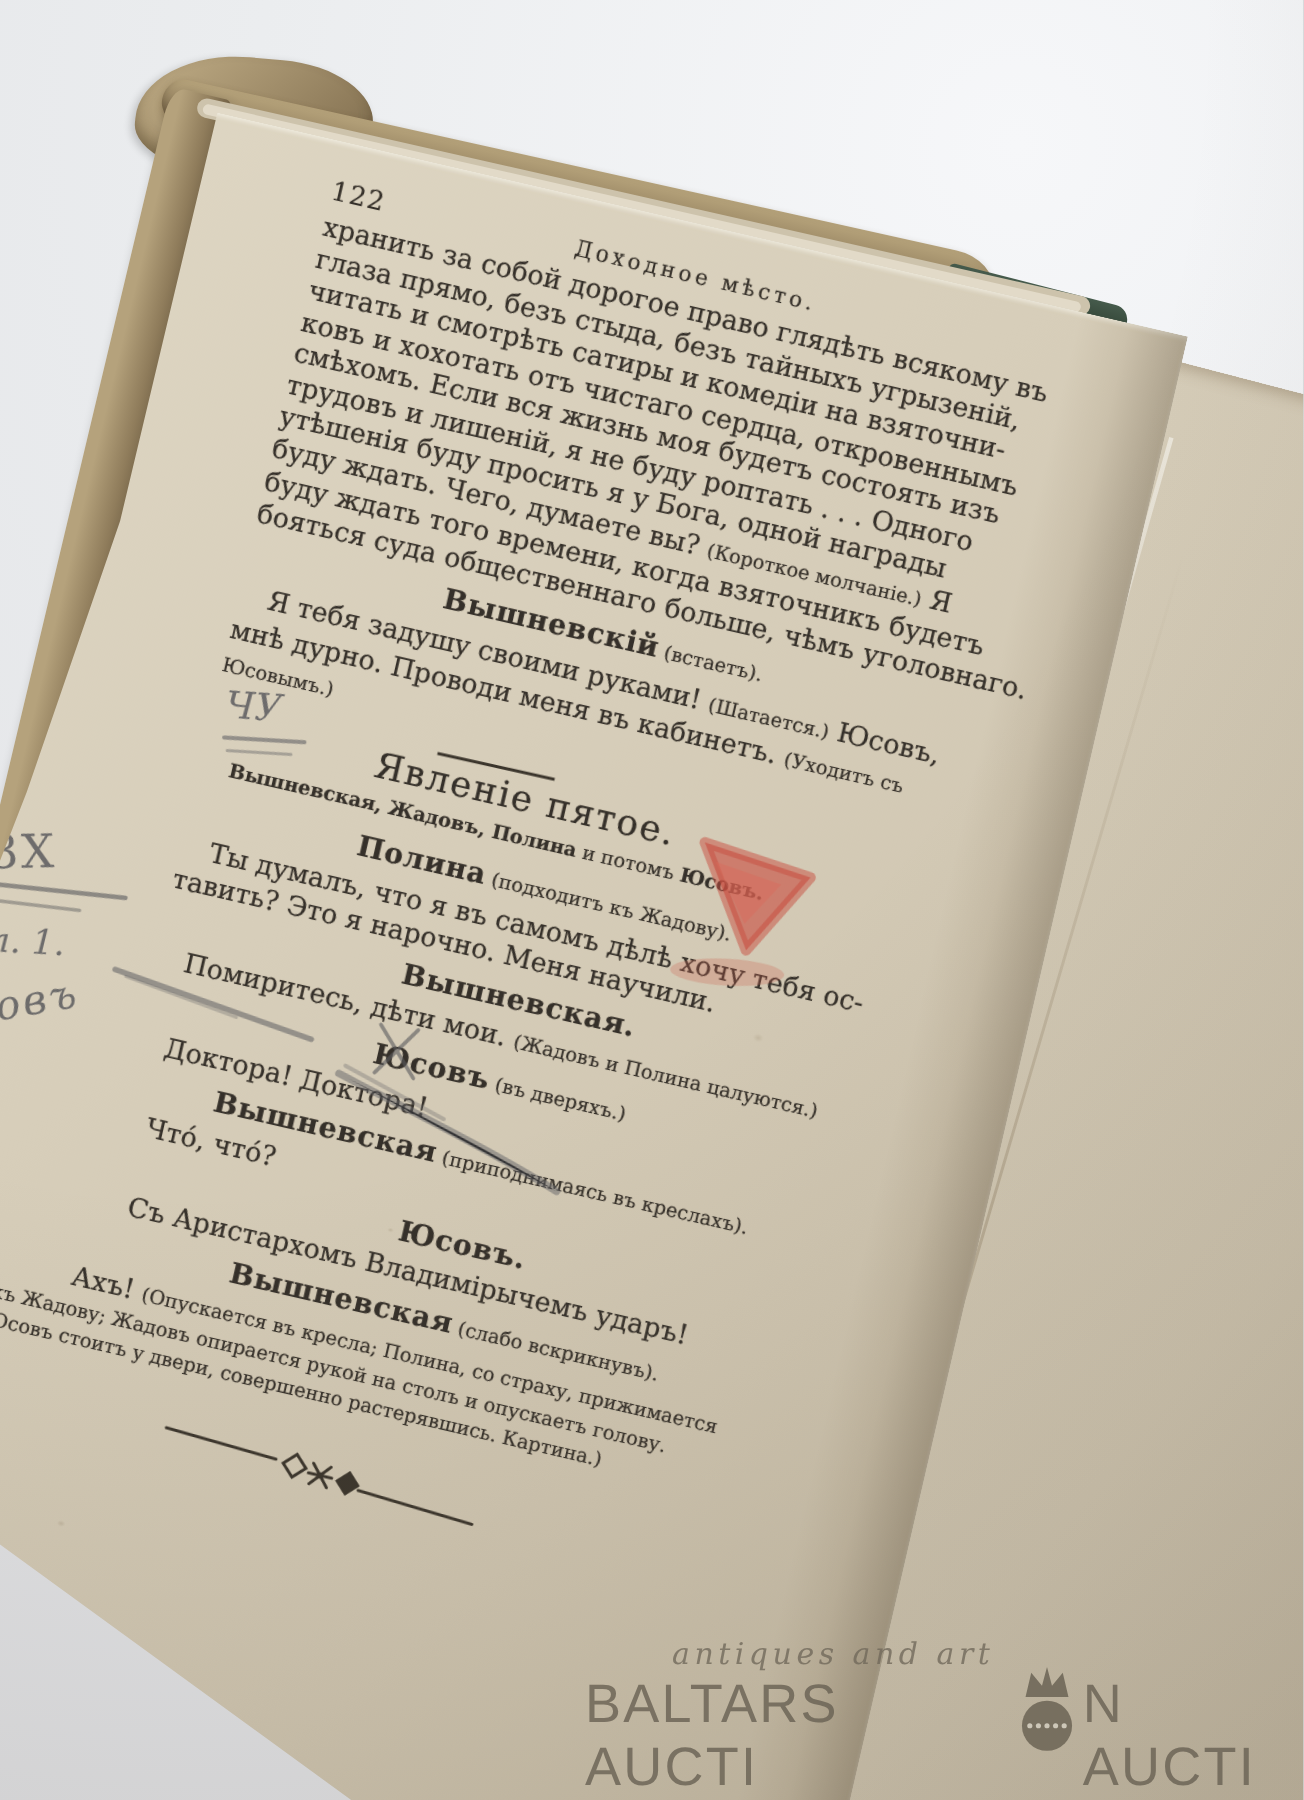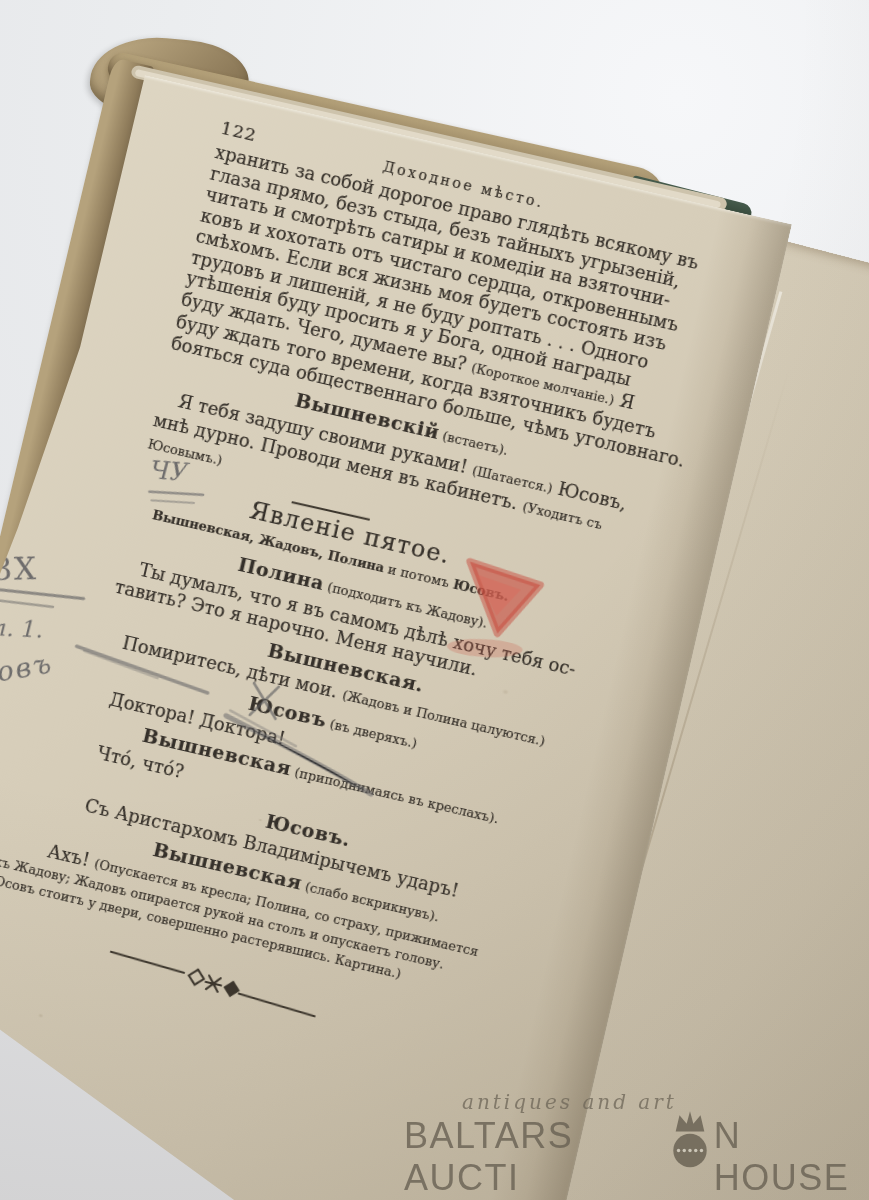--- a/index.html
+++ b/index.html
@@ -78,21 +78,21 @@
   .final .seg.k-n{font-size:18px;}
   .ornament{margin:24px 0 0 75px;}
   
   .marks{position:absolute;left:0;top:0;z-index:2;pointer-events:none;}
   .hw{position:absolute;z-index:2;font-family:"DejaVu Serif",serif;color:rgba(82,82,88,.8);}
   .hw-zh{left:32px;top:492px;font-size:31px;transform:rotate(-14deg);letter-spacing:2px;}
   .hw-sl1{left:32px;top:556px;font-size:23px;font-style:italic;transform:rotate(-10deg);}
   .hw-smirnov{left:2px;top:600px;font-size:27px;font-style:italic;letter-spacing:2px;transform:rotate(-23deg);}
   .hw-check{left:164px;top:366px;font-size:25px;font-style:italic;transform:rotate(-9deg);}
   
-  .watermark{position:absolute;left:404px;top:1090px;z-index:5;pointer-events:none;}
+  .watermark{position:absolute;left:390px;top:1090px;z-index:5;pointer-events:none;}
   .wm-script{font-family:"DejaVu Serif",serif;font-style:italic;font-size:20px;letter-spacing:3px;
     color:rgba(112,104,90,.78);margin:0 0 1px 58px;}
   .wm-main{display:flex;align-items:center;font-family:"Liberation Sans","DejaVu Sans",sans-serif;
     font-weight:normal;font-size:36px;letter-spacing:1.5px;color:rgba(104,96,82,.8);}
   .wm-logo{margin:-26px 3px 0 3px;}
 </style>
 </head>
 <body>
 
 <div class="scene">
@@ -224,16 +224,16 @@
           </g>
           <g fill="rgba(214,208,194,0.9)">
             <circle cx="10" cy="42" r="1.8"></circle>
             <circle cx="16" cy="42" r="1.8"></circle>
             <circle cx="22" cy="42" r="1.8"></circle>
             <circle cx="28" cy="42" r="1.8"></circle>
             <circle cx="34" cy="42" r="1.8"></circle>
           </g>
         </svg>
       </span>
-      <span>N HOUSE</span>
+      <span>N AUCTI</span>
     </div>
   </div>
 </div>
 
 </body></html>

